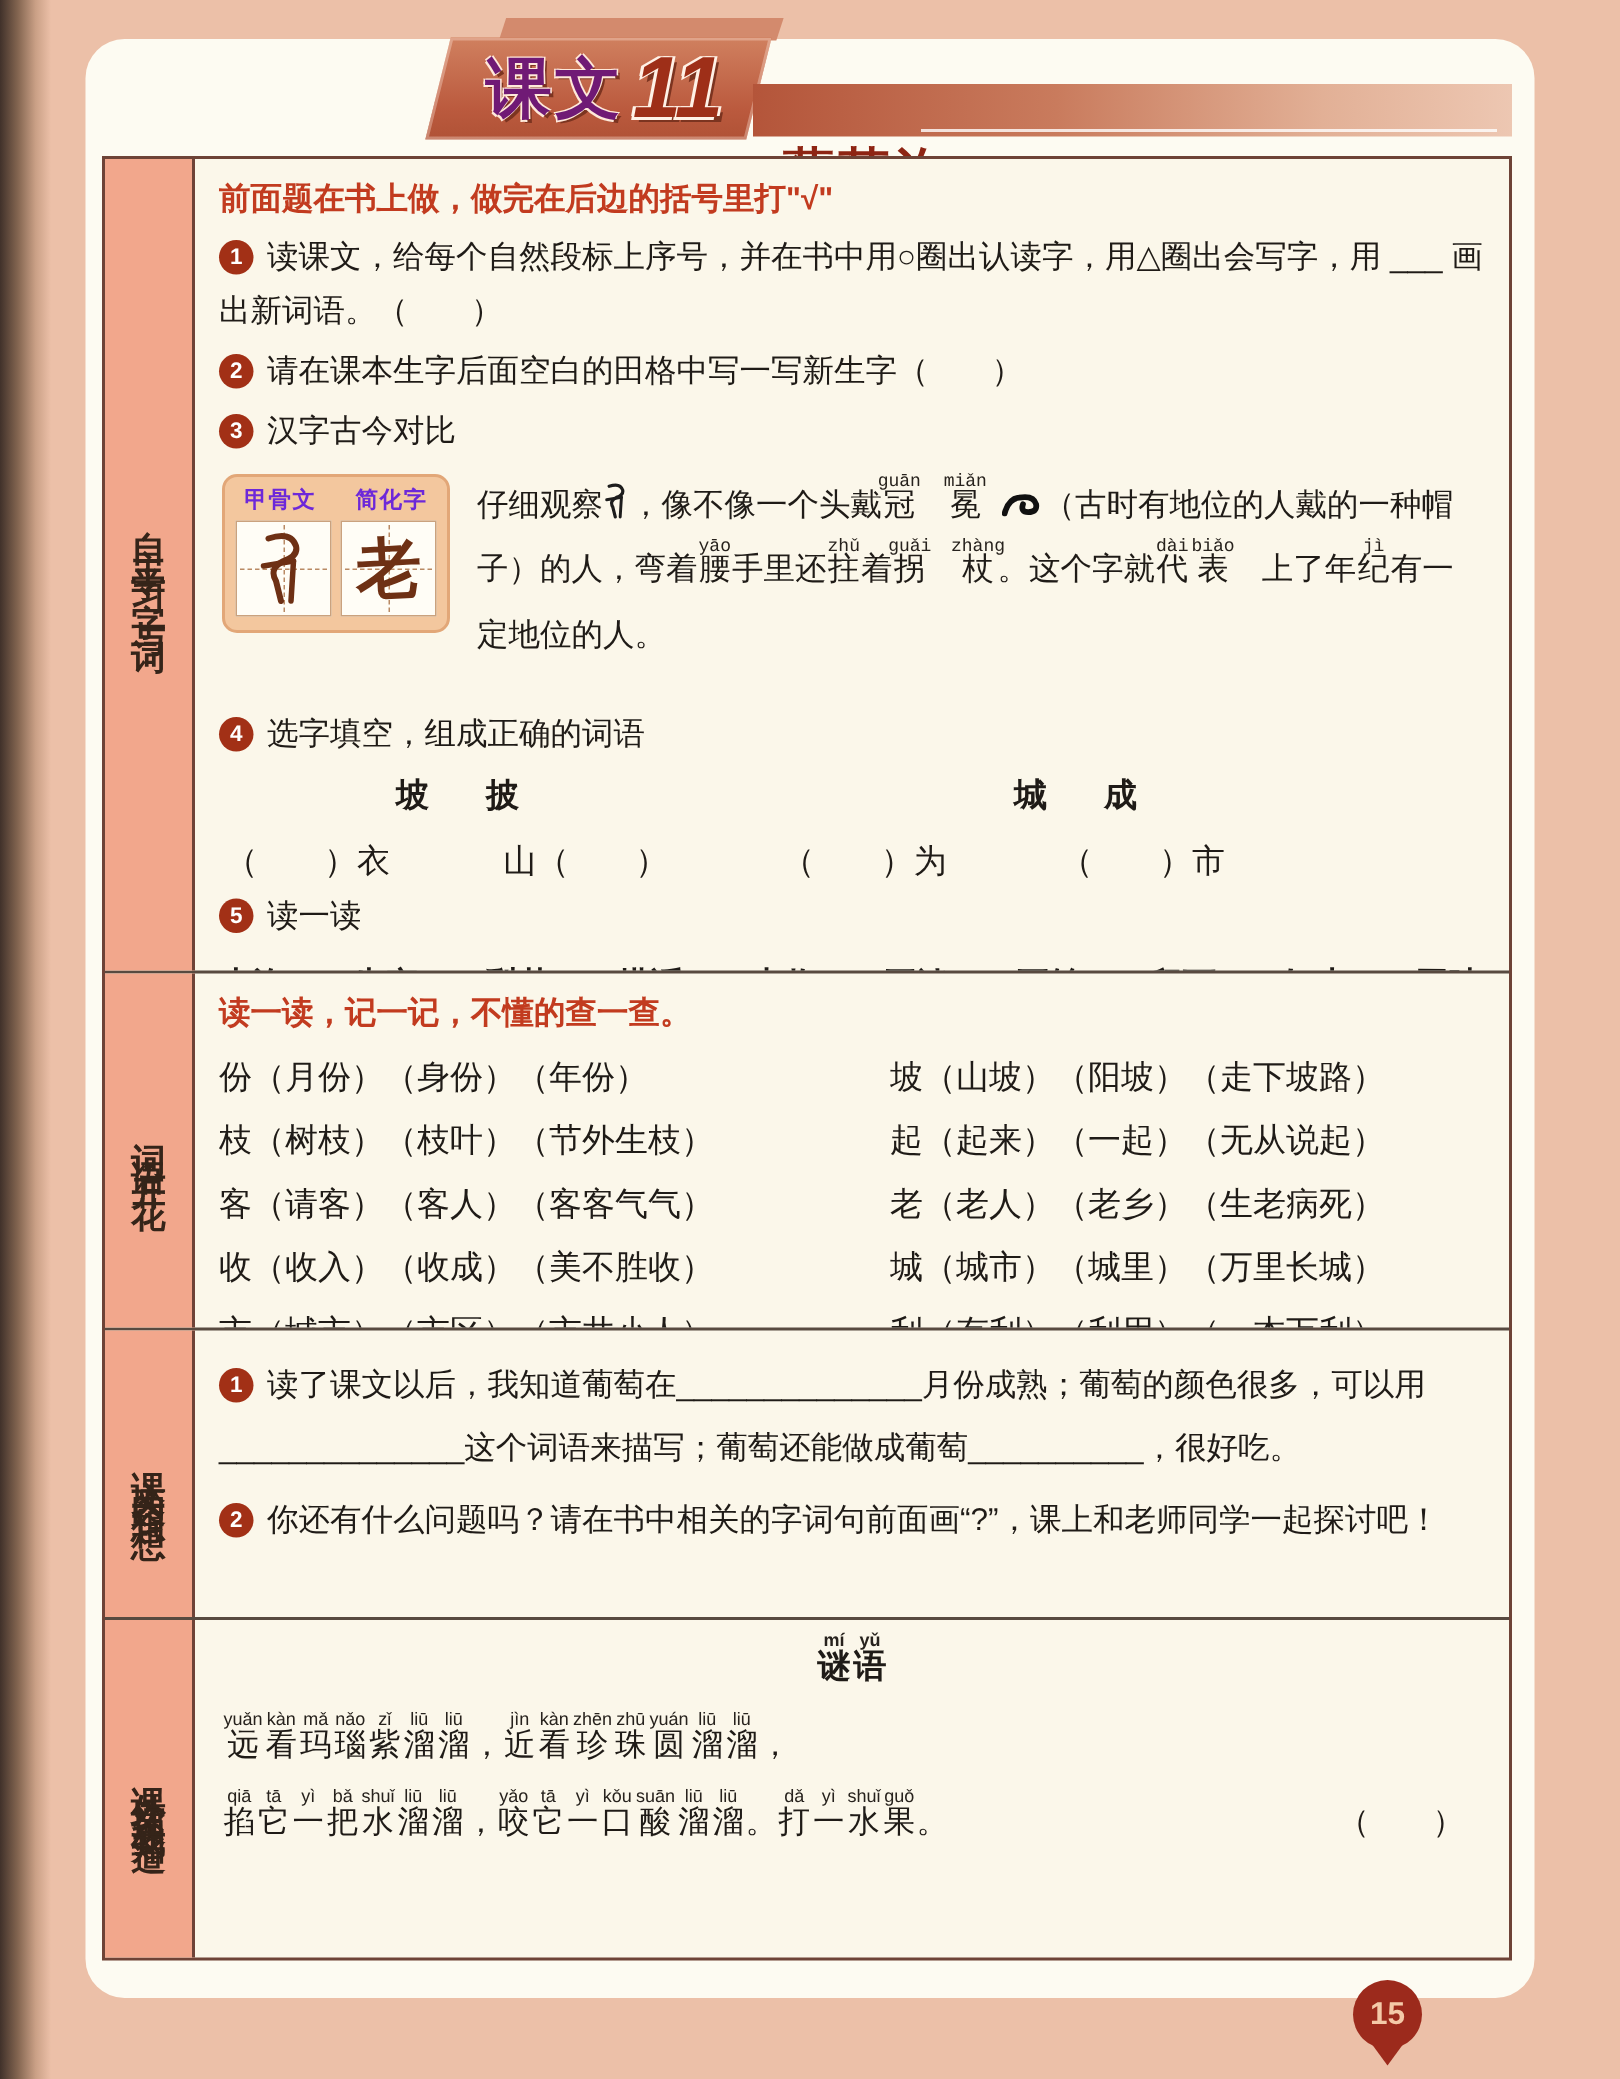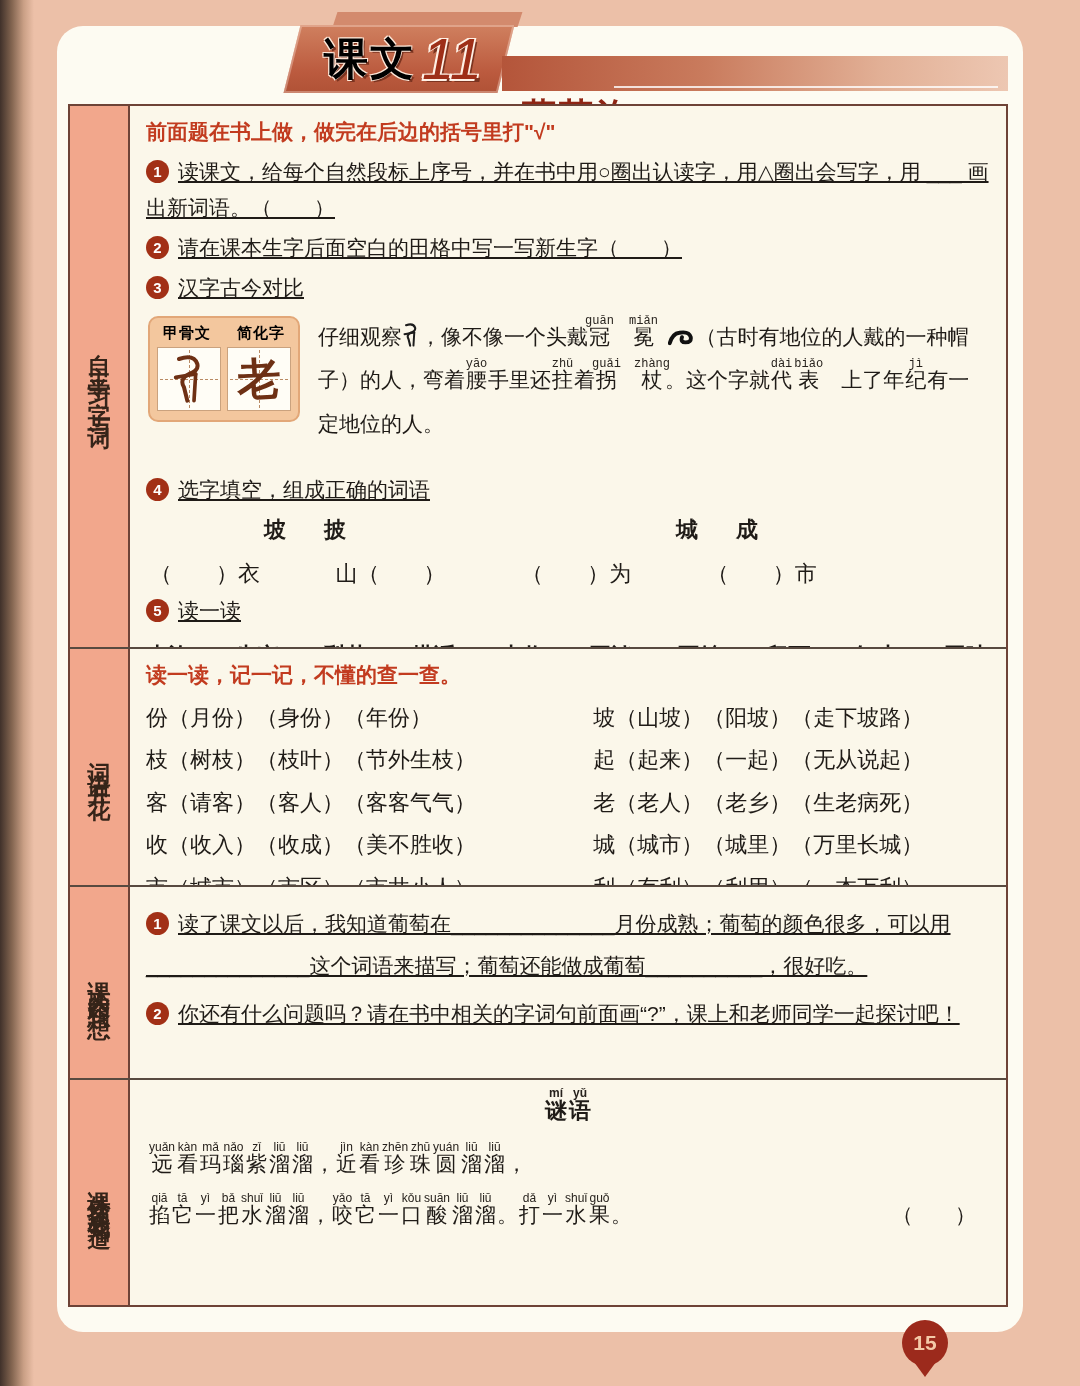--- a/index.html
+++ b/index.html
@@ -29,25 +29,25 @@
     position:absolute; left:292px; top:25px; width:214px; height:68px;
     background:linear-gradient(180deg,#d0805f 0%,#bb5a3e 70%,#b05236 100%);
     transform:skewX(-14deg);
     box-shadow:inset 0 0 0 2px rgba(255,233,220,.35);
   }
   .banner-text {
     position:absolute; left:296px; top:26px; width:214px; height:66px;
     display:flex; align-items:center; justify-content:center; gap:6px;
   }
   .banner-lesson {
-    font-size:44px; font-weight:bold; color:#000000; letter-spacing:2px;
+    font-size:44px; font-weight:bold; color:#701a75; letter-spacing:2px;
     text-shadow:-1px -1px 0 #ffe9da, 1px -1px 0 #ffe9da, -1px 1px 0 #ffe9da, 2px 2px 0 #7c3420;
   }
   .banner-num {
-    font-size:58px; font-weight:400; font-style:italic; color:#9e2f18; line-height:1;
+    font-size:58px; font-weight:700; font-style:italic; color:#9e2f18; line-height:1;
     text-shadow:-2px -1px 0 #fff1e6, 2px -1px 0 #fff1e6, -2px 2px 0 #fff1e6, 3px 3px 0 #7c3420;
   }
   .banner-strip {
     position:absolute; left:502px; top:56px; width:506px; height:35px;
     background:linear-gradient(90deg,#b4553a 0%,#c97b5d 40%,#e2b096 75%,#edc7b2 100%);
   }
   .banner-strip::after {
     content:""; position:absolute; left:112px; right:10px; bottom:3px; height:2px;
     background:rgba(255,255,255,.8);
   }
@@ -69,35 +69,35 @@
     width:60px; flex:0 0 60px; background:#f2a78c; border-right:2px solid #6e4337;
     display:flex; align-items:center; justify-content:center;
   }
   .row-label span {
     writing-mode:vertical-rl; font-weight:bold; font-size:23px; color:#352419;
     letter-spacing:12px; line-height:1;
   }
   .row-content { flex:1; padding:10px 16px 8px 16px; position:relative; overflow:hidden; }
 
   .red-head { color:#c23b1f; font-weight:bold; font-size:21px; margin:2px 0 8px 0; }
-  .item { font-size:21px; line-height:1.72; margin:4px 0;text-decoration:underline; }
+  .item { font-size:21px; line-height:1.72; margin:4px 0; }
   .bullet {
     display:inline-block; width:23px; height:23px; border-radius:50%;
     background:#a23016; color:#fff; font-size:15px; font-weight:bold;
     text-align:center; line-height:23px; margin-right:9px; vertical-align:2px;
   }
 
   
   .compare-wrap { margin:8px 0 10px 0; min-height:148px; }
   .char-table {
     float:left; width:152px; background:#f3c79e; border:2px solid #e2a778;
     border-radius:10px; padding:6px 7px 9px 7px; margin:2px 8px 4px 2px;
   }
   .char-headers { display:flex; justify-content:space-between; padding:0 6px; margin-bottom:4px; }
-  .char-headers span { font-size:15px; font-weight:bold; color:#000000; letter-spacing:1px; }
+  .char-headers span { font-size:15px; font-weight:bold; color:#6d28d9; letter-spacing:1px; }
   .char-boxes { display:flex; justify-content:space-between; }
   .char-box {
     width:64px; height:64px; background:#fffdf6; border:1px solid #caa27e;
     position:relative; display:flex; align-items:center; justify-content:center;
   }
   .char-box::before { content:""; position:absolute; left:2px; right:2px; top:50%; border-top:1px dashed #b98a64; }
   .char-box::after  { content:""; position:absolute; top:2px; bottom:2px; left:50%; border-left:1px dashed #b98a64; }
   .char-box .modern { font-size:44px; font-weight:bold; color:#6e3014; z-index:1; transform:rotate(-3deg); }
   .compare-text { margin-left:172px; font-size:21px; line-height:2.05;font-family:Liberation Mono, monospace; }
   ruby rt { font-size:12px; color:#27221d; letter-spacing:0; }

